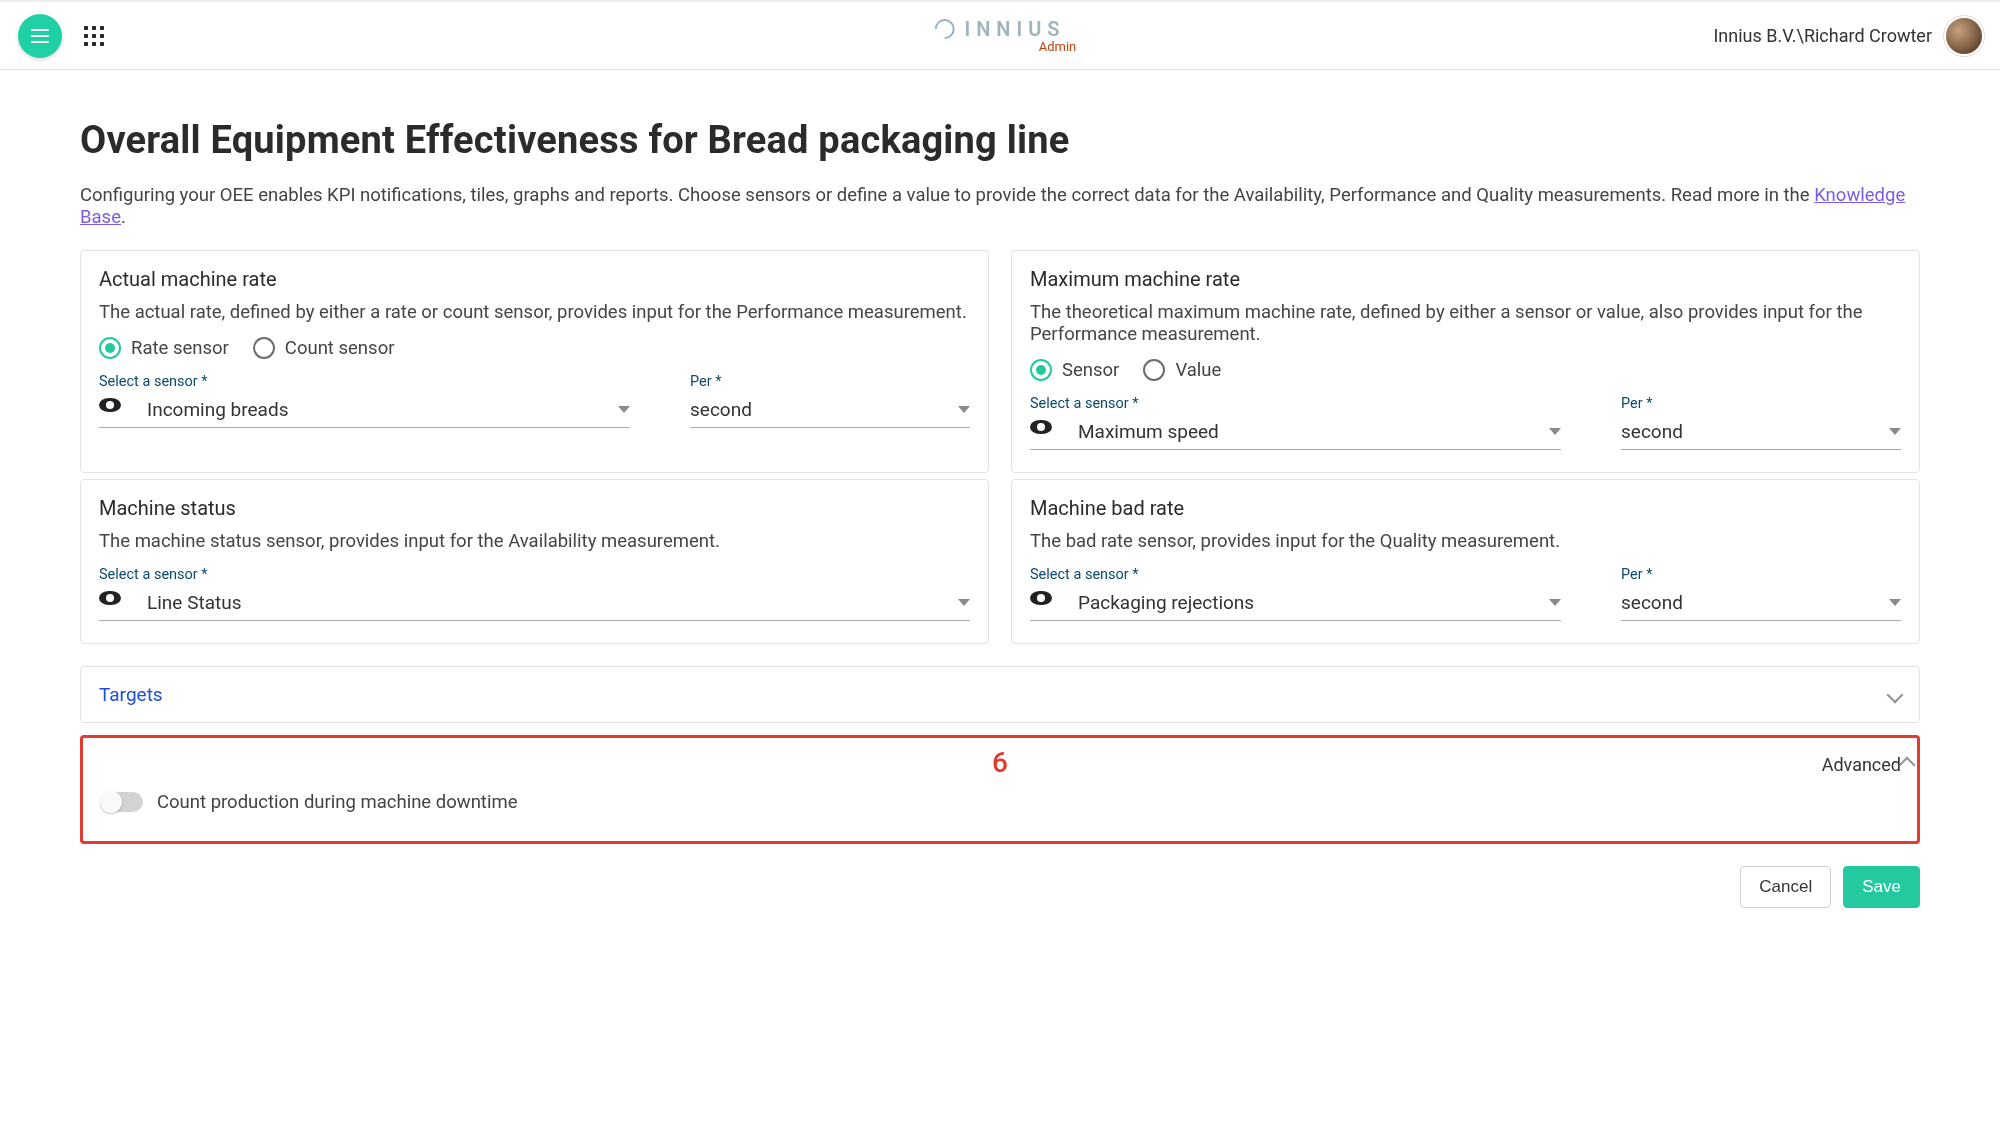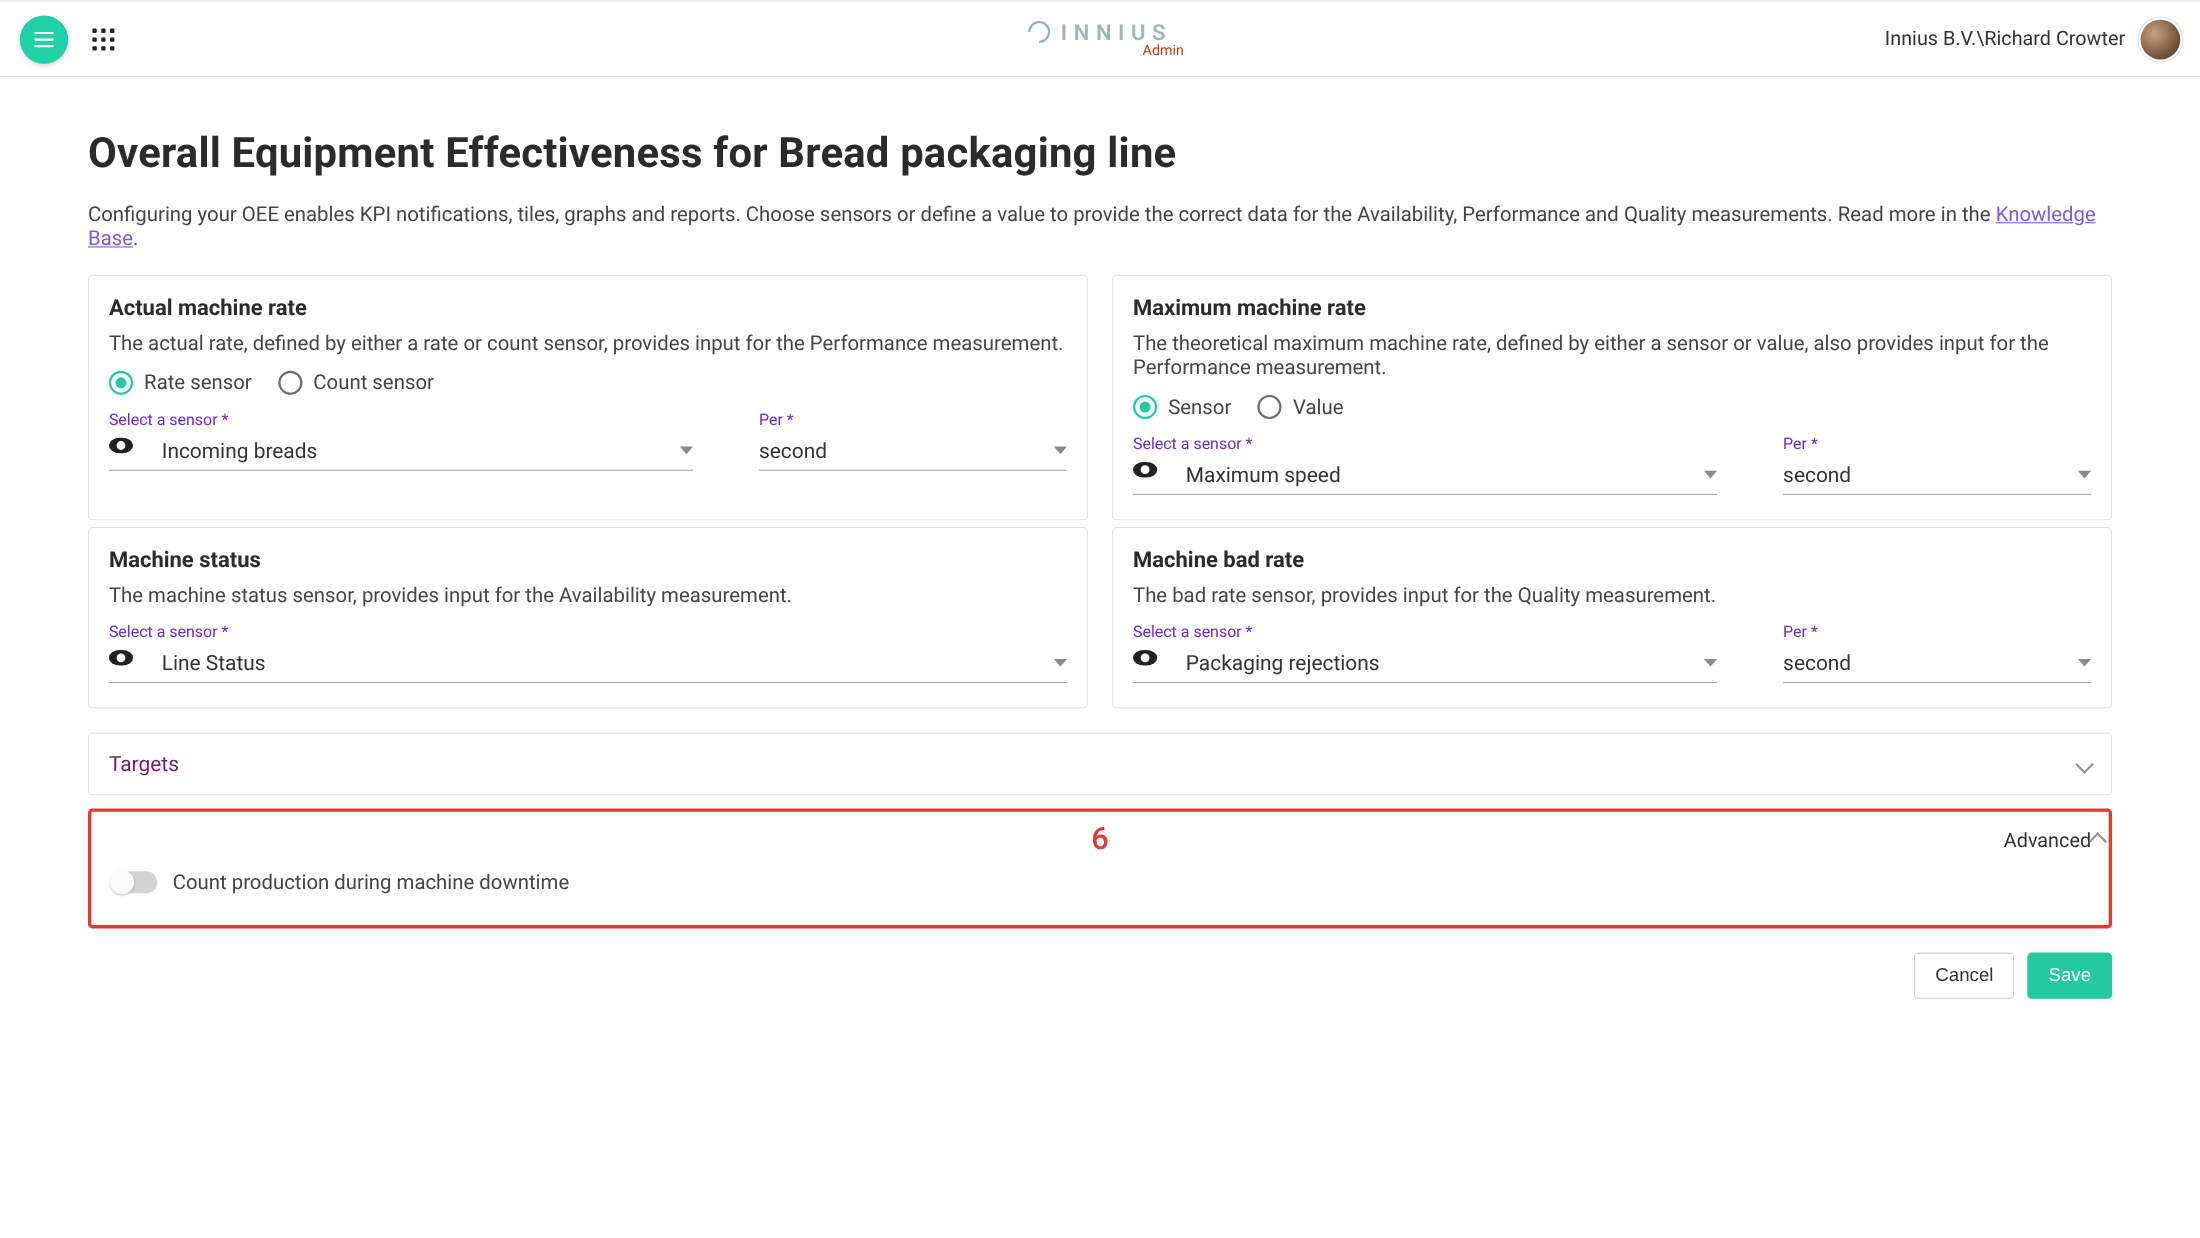--- a/index.html
+++ b/index.html
@@ -41,41 +41,41 @@
   .avatar{width:36px;height:36px;border-radius:50%;background:radial-gradient(circle at 35% 35%,#c7a27e,#7a5a3e 60%,#3b2b1d);box-shadow:0 0 0 2px #fff, 0 0 0 3px #ddd}
 
   
   .page{padding:30px 80px 40px 80px}
   h1.page-title{font-size:38px;font-weight:700;margin:18px 0 22px 0;letter-spacing:.2px}
   .intro{font-size:18.5px;color:#444;margin-bottom:22px}
   .intro a{color:var(--link);text-decoration:underline}
 
   .grid-2{display:grid;grid-template-columns:1fr 1fr;gap:22px}
   .card{background:var(--panel-bg);border:1px solid var(--border);border-radius:4px;padding:16px 18px 22px 18px}
-  .card h3{font-size:20px;font-weight:700;margin:0 0 10px 0}
+  .card h3{font-size:20px;font-weight:400;margin:0 0 10px 0}
   .card p.desc{font-size:18.5px;color:#454545;margin:0 0 14px 0}
 
   .radio-row{display:flex;align-items:center;gap:24px;margin:4px 0 14px 0}
   .radio{display:flex;align-items:center;gap:10px;color:#444;font-size:18.5px}
   .radio .ring{width:22px;height:22px;border-radius:50%;border:2.5px solid #6c6c6c;display:flex;align-items:center;justify-content:center}
   .radio.selected .ring{border-color:var(--teal2)}
   .radio.selected .ring::after{content:"";width:10px;height:10px;border-radius:50%;background:var(--teal2)}
 
   .form-row{display:grid;grid-template-columns:1fr 280px;gap:60px;align-items:end}
   .form-row.single{grid-template-columns:1fr}
   .field{display:flex;flex-direction:column}
-  .field .f-label{font-size:14.5px;color:#6d28d9;margin-bottom:4px}
+  .field .f-label{font-size:14.5px;color:#0c4a6e;margin-bottom:4px}
   .field .f-value{display:flex;align-items:center;justify-content:space-between;border-bottom:1.5px solid #a9a9a9;padding:4px 0 6px 0;font-size:19px;color:#333}
   .sensor-eye{width:22px;height:14px;border-radius:50%/55%;background:#222;position:relative;margin-right:10px;display:inline-block;flex:0 0 auto}
   .sensor-eye::after{content:"";position:absolute;top:3px;left:7px;width:8px;height:8px;border-radius:50%;background:#fff}
   .f-value .val{display:flex;align-items:flex-start;gap:16px}
   .caret{width:0;height:0;border-left:6px solid transparent;border-right:6px solid transparent;border-top:7px solid #8a8a8a;margin-left:8px}
 
   .accordion{margin-top:22px;border:1px solid var(--border);border-radius:4px}
-  .acc-head{display:flex;align-items:center;justify-content:space-between;padding:16px 18px;font-size:19px;color:#701a75}
+  .acc-head{display:flex;align-items:center;justify-content:space-between;padding:16px 18px;font-size:19px;color:#1d4ed8}
   .chevron{width:12px;height:12px;border-right:2px solid #7a7a7a;border-bottom:2px solid #7a7a7a;transform:rotate(45deg);opacity:.8}
   .chevron.up{transform:rotate(-135deg)}
 
   .advanced{margin-top:12px;border:3px solid var(--red);border-radius:4px;position:relative;padding:0 0 10px 0}
   .adv-head{display:flex;align-items:center;justify-content:flex-end;padding:16px 4px 8px 18px;font-size:18px;color:#333}
   .adv-body{display:flex;align-items:center;gap:14px;padding:8px 18px 18px 18px}
   .switch{width:42px;height:20px;border-radius:20px;background:#d3d3d3;position:relative}
   .switch::after{content:"";position:absolute;top:-1px;left:-1px;width:22px;height:22px;border-radius:50%;background:#fafafa;box-shadow:0 1px 2px rgba(0,0,0,.25)}
   .adv-label{font-size:18.5px;color:#444}
   .annotation-6{position:absolute;left:50%;top:8px;transform:translateX(-50%);color:var(--red);font-size:28px;font-weight:500}

